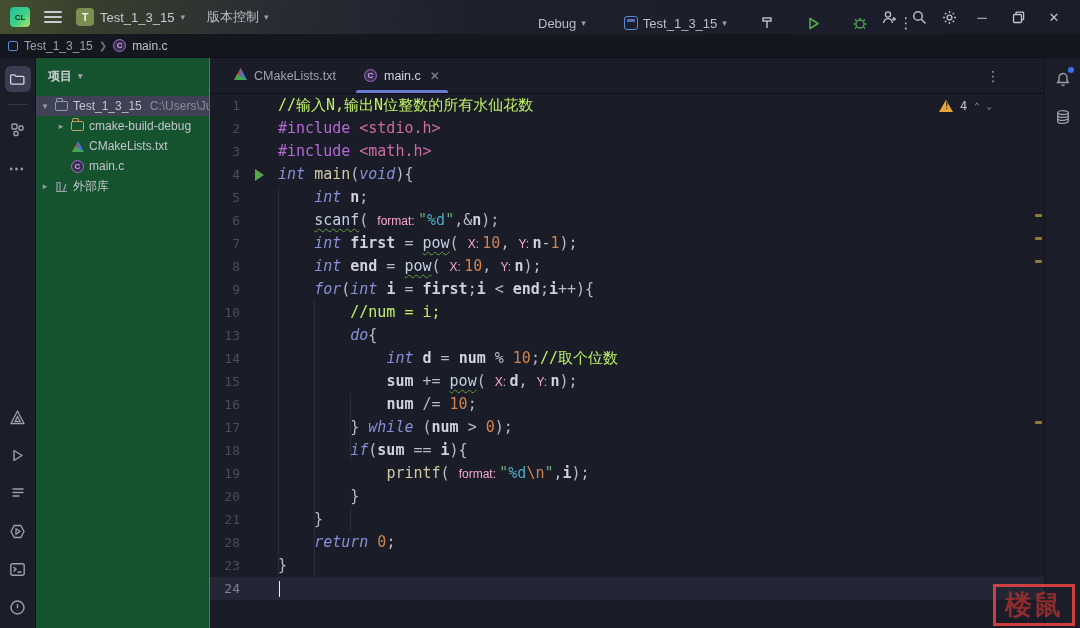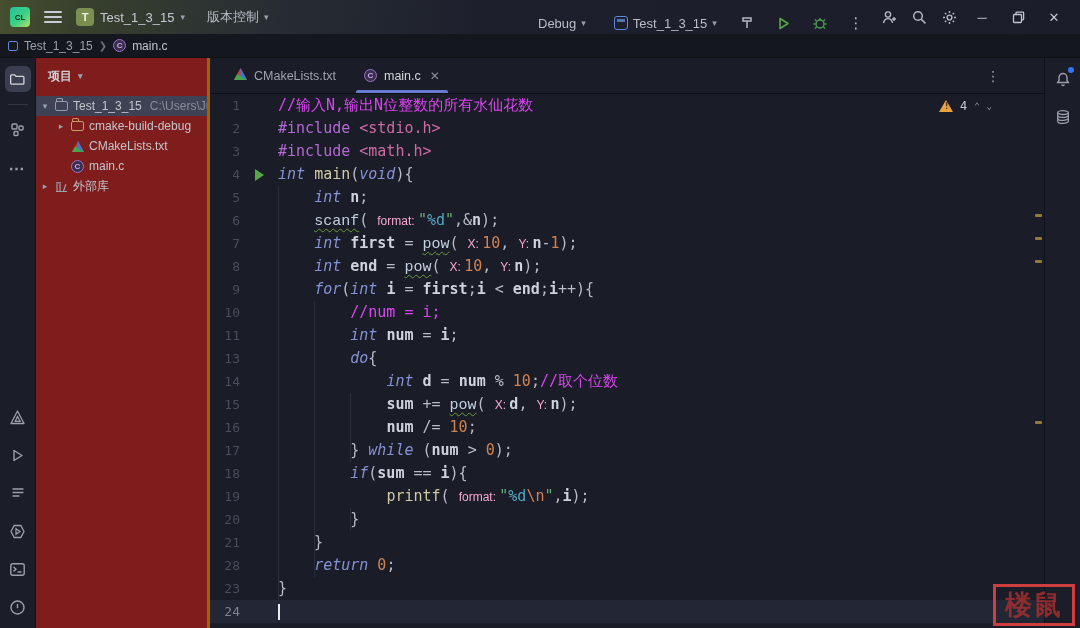--- a/index.html
+++ b/index.html
@@ -17,21 +17,21 @@
     background:linear-gradient(135deg,#25c0a0,#3dd183 55%,#b5e06a);
     display:flex; align-items:center; justify-content:center;
     font-size:8px; font-weight:bold; color:#10231c; }
   .hamburger{ width:18px; display:flex; flex-direction:column; gap:3px; cursor:pointer;}
   .hamburger i{ height:2px; background:#c8cbd2; border-radius:1px; }
   .proj-chip{ display:flex; align-items:center; gap:6px; cursor:pointer;}
   .proj-avatar{ width:18px; height:18px; border-radius:4px; background:#7c8f51;
     color:#eef2e2; font-size:11px; font-weight:bold; display:flex; align-items:center; justify-content:center;}
   .chev{ color:#9aa0ab; font-size:9px; }
   .vcs{ color:#b9bdc6; display:flex; gap:5px; align-items:center; margin-left:8px; cursor:pointer;}
-  .tb-center{ position:absolute; left:538px; display:flex; align-items:center; gap:14px;margin-top:12px; }
+  .tb-center{ position:absolute; left:538px; display:flex; align-items:center; gap:24px;margin-top:12px; }
   .tb-item{ display:flex; align-items:center; gap:5px; color:#b9bdc6; cursor:pointer; }
   .cfg-icon{ width:14px; height:14px; border:1.5px solid #5f87d8; border-radius:3px; position:relative;}
   .cfg-icon:after{ content:""; position:absolute; left:2px; top:2px; right:2px; height:3px; background:#5f87d8; opacity:.8;}
   .ico{ width:22px; height:22px; display:flex; align-items:center; justify-content:center; cursor:pointer; color:#b4b8c2;}
   .ico svg{ display:block; }
   .tb-right{ position:absolute; right:0; display:flex; align-items:center; gap:8px; padding-right:12px;}
   .winbtn{ width:28px; height:28px; display:flex; align-items:center; justify-content:center; color:#c2c5cd; cursor:pointer; font-size:13px;}
 
   
   .breadcrumbs{ height:24px; background:#15171f; border-bottom:1px solid #0e1016;
@@ -47,21 +47,21 @@
   .strip-left{ border-right:1px solid #11131b; }
   .strip-right{ border-left:1px solid #11131b; }
   .sicon{ width:26px; height:26px; border-radius:6px; display:flex; align-items:center; justify-content:center;
     color:#9ba0ac; cursor:pointer; position:relative;}
   .sicon.active{ background:#3b3e50; color:#d5d8df;}
   .strip-div{ width:20px; height:1px; background:#33363f; }
   .push{ margin-top:auto; }
   .badge-dot{ position:absolute; top:1px; right:2px; width:6px; height:6px; border-radius:50%; background:#3574f0;}
 
   
-  .projpanel{ width:174px; background:#7f1d1d; border-right:3px solid #a16207; font-size:12px; }
+  .projpanel{ width:174px; background:#14532d; border-right:1px solid #a16207; font-size:12px; }
   .pp-header{ height:36px; display:flex; align-items:center; gap:6px; padding-left:12px; color:#ced0d6; font-weight:bold;}
   .tree{ padding-top:2px;}
   .trow{ height:20px; display:flex; align-items:center; gap:4px; white-space:nowrap; overflow:hidden; cursor:pointer; color:#c2c5cc; padding-left:4px;}
   .trow.selected{ background:#3f4255; }
   .t-chev{ width:10px; text-align:center; color:#9aa0ab; font-size:9px; flex:none;}
   .t-extra{ color:#888c99; margin-left:4px;}
   .ticon{ width:15px; height:15px; flex:none; display:flex; align-items:center; justify-content:center;}
   .folder-shape{ width:13px; height:10px; border:1.3px solid #9aa0ac; border-radius:2px; position:relative;}
   .folder-shape:before{ content:""; position:absolute; top:-4px; left:0; width:5px; height:3px; border:1.3px solid #9aa0ac; border-bottom:none; border-radius:2px 2px 0 0;}
   .folder-tan{ border-color:#c79e63;} .folder-tan:before{ border-color:#c79e63;}
@@ -77,26 +77,26 @@
 
   .codearea{ flex:1; position:relative; overflow:hidden; font-family:"DejaVu Sans Mono", monospace; font-size:15px; }
   .cline{ height:23px; line-height:23px; display:flex; white-space:pre; position:relative;}
   .cline.current{ background:#232634; }
   .lnum{ width:30px; text-align:right; color:#494d5b; font-size:13px; flex:none; user-select:none;}
   .runspot{ width:38px; flex:none; display:flex; align-items:center; justify-content:center;}
   .runarrow{ width:0; height:0; border-top:6px solid transparent; border-bottom:6px solid transparent; border-left:9px solid #57a64a; cursor:pointer;}
   .ctext{ flex:1; }
   .caret{ display:inline-block; width:1.5px; height:16px; background:#e8eaf0; vertical-align:middle; }
 
-  .tk-cm{ color:#d946ef; }
+  .tk-cm{ color:#bef264; }
   .tk-pp{ color:#b36ad4; }
   .tk-inc{ color:#ce6ba4; }
   .tk-kw{ color:#8791d6; font-style:italic; }
   .tk-fn{ color:#cfc9a6; }
-  .tk-fne{ color:#c3d0e0; text-decoration:underline wavy #6b9b3e 1px; text-underline-offset:3px;font-family:Liberation Mono, monospace; }
+  .tk-fne{ color:#c3d0e0; text-decoration:underline wavy #6b9b3e 1px; text-underline-offset:3px; }
   .tk-var{ color:#ced2dc; font-weight:bold; }
   .tk-num{ color:#d0824f; }
   .tk-pl{ color:#b8bcc6; }
   .tk-str{ color:#6aab73; }
   .tk-fmt{ color:#4ea8c2; }
   .tk-esc{ color:#d0824f; }
   .tk-hint{ color:#f9a8d4; font-family:"Liberation Sans",sans-serif; font-size:12px; }
 
   .iguide{ position:absolute; width:1px; background:#2a2d3b; }
 
@@ -340,21 +340,20 @@
     <div class="cline"><span class="lnum">1</span><span class="runspot"></span><code class="ctext"><span class="tk-cm">//输入N,输出N位整数的所有水仙花数</span></code></div>
         <div class="cline"><span class="lnum">2</span><span class="runspot"></span><code class="ctext"><span class="tk-pp">#include</span><span class="tk-pl"> </span><span class="tk-inc">&lt;stdio.h&gt;</span></code></div>
         <div class="cline"><span class="lnum">3</span><span class="runspot"></span><code class="ctext"><span class="tk-pp">#include</span><span class="tk-pl"> </span><span class="tk-inc">&lt;math.h&gt;</span></code></div>
         <div class="cline"><span class="lnum">4</span><span class="runspot"><span class="runarrow"></span></span><code class="ctext"><span class="tk-kw">int</span><span class="tk-pl"> </span><span class="tk-fn">main</span><span class="tk-pl">(</span><span class="tk-kw">void</span><span class="tk-pl">){</span></code></div>
         <div class="cline"><span class="lnum">5</span><span class="runspot"></span><code class="ctext"><span class="tk-pl">    </span><span class="tk-kw">int</span><span class="tk-pl"> </span><span class="tk-var">n</span><span class="tk-pl">;</span></code></div>
         <div class="cline"><span class="lnum">6</span><span class="runspot"></span><code class="ctext"><span class="tk-pl">    </span><span class="tk-fne">scanf</span><span class="tk-pl">( </span><span class="tk-hint">format: </span><span class="tk-str">"</span><span class="tk-fmt">%d</span><span class="tk-str">"</span><span class="tk-pl">,&amp;</span><span class="tk-var">n</span><span class="tk-pl">);</span></code></div>
         <div class="cline"><span class="lnum">7</span><span class="runspot"></span><code class="ctext"><span class="tk-pl">    </span><span class="tk-kw">int</span><span class="tk-pl"> </span><span class="tk-var">first</span><span class="tk-pl"> = </span><span class="tk-fne">pow</span><span class="tk-pl">( </span><span class="tk-hint">X: </span><span class="tk-num">10</span><span class="tk-pl">, </span><span class="tk-hint">Y: </span><span class="tk-var">n</span><span class="tk-pl">-</span><span class="tk-num">1</span><span class="tk-pl">);</span></code></div>
         <div class="cline"><span class="lnum">8</span><span class="runspot"></span><code class="ctext"><span class="tk-pl">    </span><span class="tk-kw">int</span><span class="tk-pl"> </span><span class="tk-var">end</span><span class="tk-pl"> = </span><span class="tk-fne">pow</span><span class="tk-pl">( </span><span class="tk-hint">X: </span><span class="tk-num">10</span><span class="tk-pl">, </span><span class="tk-hint">Y: </span><span class="tk-var">n</span><span class="tk-pl">);</span></code></div>
         <div class="cline"><span class="lnum">9</span><span class="runspot"></span><code class="ctext"><span class="tk-pl">    </span><span class="tk-kw">for</span><span class="tk-pl">(</span><span class="tk-kw">int</span><span class="tk-pl"> </span><span class="tk-var">i</span><span class="tk-pl"> = </span><span class="tk-var">first</span><span class="tk-pl">;</span><span class="tk-var">i</span><span class="tk-pl"> &lt; </span><span class="tk-var">end</span><span class="tk-pl">;</span><span class="tk-var">i</span><span class="tk-pl">++){</span></code></div>
         <div class="cline"><span class="lnum">10</span><span class="runspot"></span><code class="ctext"><span class="tk-pl">        </span><span class="tk-cm">//num = i;</span></code></div>
-        <div class="cline"><span class="lnum">11</span><span class="runspot"></span><code class="ctext"><span class="tk-pl">        </span><span class="tk-kw">int</span><span class="tk-pl"> </span><span class="tk-var">num</span><span class="tk-pl"> = </span><span class="tk-var">i</span><span class="tk-pl">;</span></code></div>
         <div class="cline"><span class="lnum">13</span><span class="runspot"></span><code class="ctext"><span class="tk-pl">        </span><span class="tk-kw">do</span><span class="tk-pl">{</span></code></div>
         <div class="cline"><span class="lnum">14</span><span class="runspot"></span><code class="ctext"><span class="tk-pl">            </span><span class="tk-kw">int</span><span class="tk-pl"> </span><span class="tk-var">d</span><span class="tk-pl"> = </span><span class="tk-var">num</span><span class="tk-pl"> % </span><span class="tk-num">10</span><span class="tk-pl">;</span><span class="tk-cm">//取个位数</span></code></div>
         <div class="cline"><span class="lnum">15</span><span class="runspot"></span><code class="ctext"><span class="tk-pl">            </span><span class="tk-var">sum</span><span class="tk-pl"> += </span><span class="tk-fne">pow</span><span class="tk-pl">( </span><span class="tk-hint">X: </span><span class="tk-var">d</span><span class="tk-pl">, </span><span class="tk-hint">Y: </span><span class="tk-var">n</span><span class="tk-pl">);</span></code></div>
         <div class="cline"><span class="lnum">16</span><span class="runspot"></span><code class="ctext"><span class="tk-pl">            </span><span class="tk-var">num</span><span class="tk-pl"> /= </span><span class="tk-num">10</span><span class="tk-pl">;</span></code></div>
         <div class="cline"><span class="lnum">17</span><span class="runspot"></span><code class="ctext"><span class="tk-pl">        } </span><span class="tk-kw">while</span><span class="tk-pl"> (</span><span class="tk-var">num</span><span class="tk-pl"> &gt; </span><span class="tk-num">0</span><span class="tk-pl">);</span></code></div>
         <div class="cline"><span class="lnum">18</span><span class="runspot"></span><code class="ctext"><span class="tk-pl">        </span><span class="tk-kw">if</span><span class="tk-pl">(</span><span class="tk-var">sum</span><span class="tk-pl"> == </span><span class="tk-var">i</span><span class="tk-pl">){</span></code></div>
         <div class="cline"><span class="lnum">19</span><span class="runspot"></span><code class="ctext"><span class="tk-pl">            </span><span class="tk-fn">printf</span><span class="tk-pl">( </span><span class="tk-hint">format: </span><span class="tk-str">"</span><span class="tk-fmt">%d</span><span class="tk-esc">\n</span><span class="tk-str">"</span><span class="tk-pl">,</span><span class="tk-var">i</span><span class="tk-pl">);</span></code></div>
         <div class="cline"><span class="lnum">20</span><span class="runspot"></span><code class="ctext"><span class="tk-pl">        }</span></code></div>
         <div class="cline"><span class="lnum">21</span><span class="runspot"></span><code class="ctext"><span class="tk-pl">    }</span></code></div>
         <div class="cline"><span class="lnum">28</span><span class="runspot"></span><code class="ctext"><span class="tk-pl">    </span><span class="tk-kw">return</span><span class="tk-pl"> </span><span class="tk-num">0</span><span class="tk-pl">;</span></code></div>

